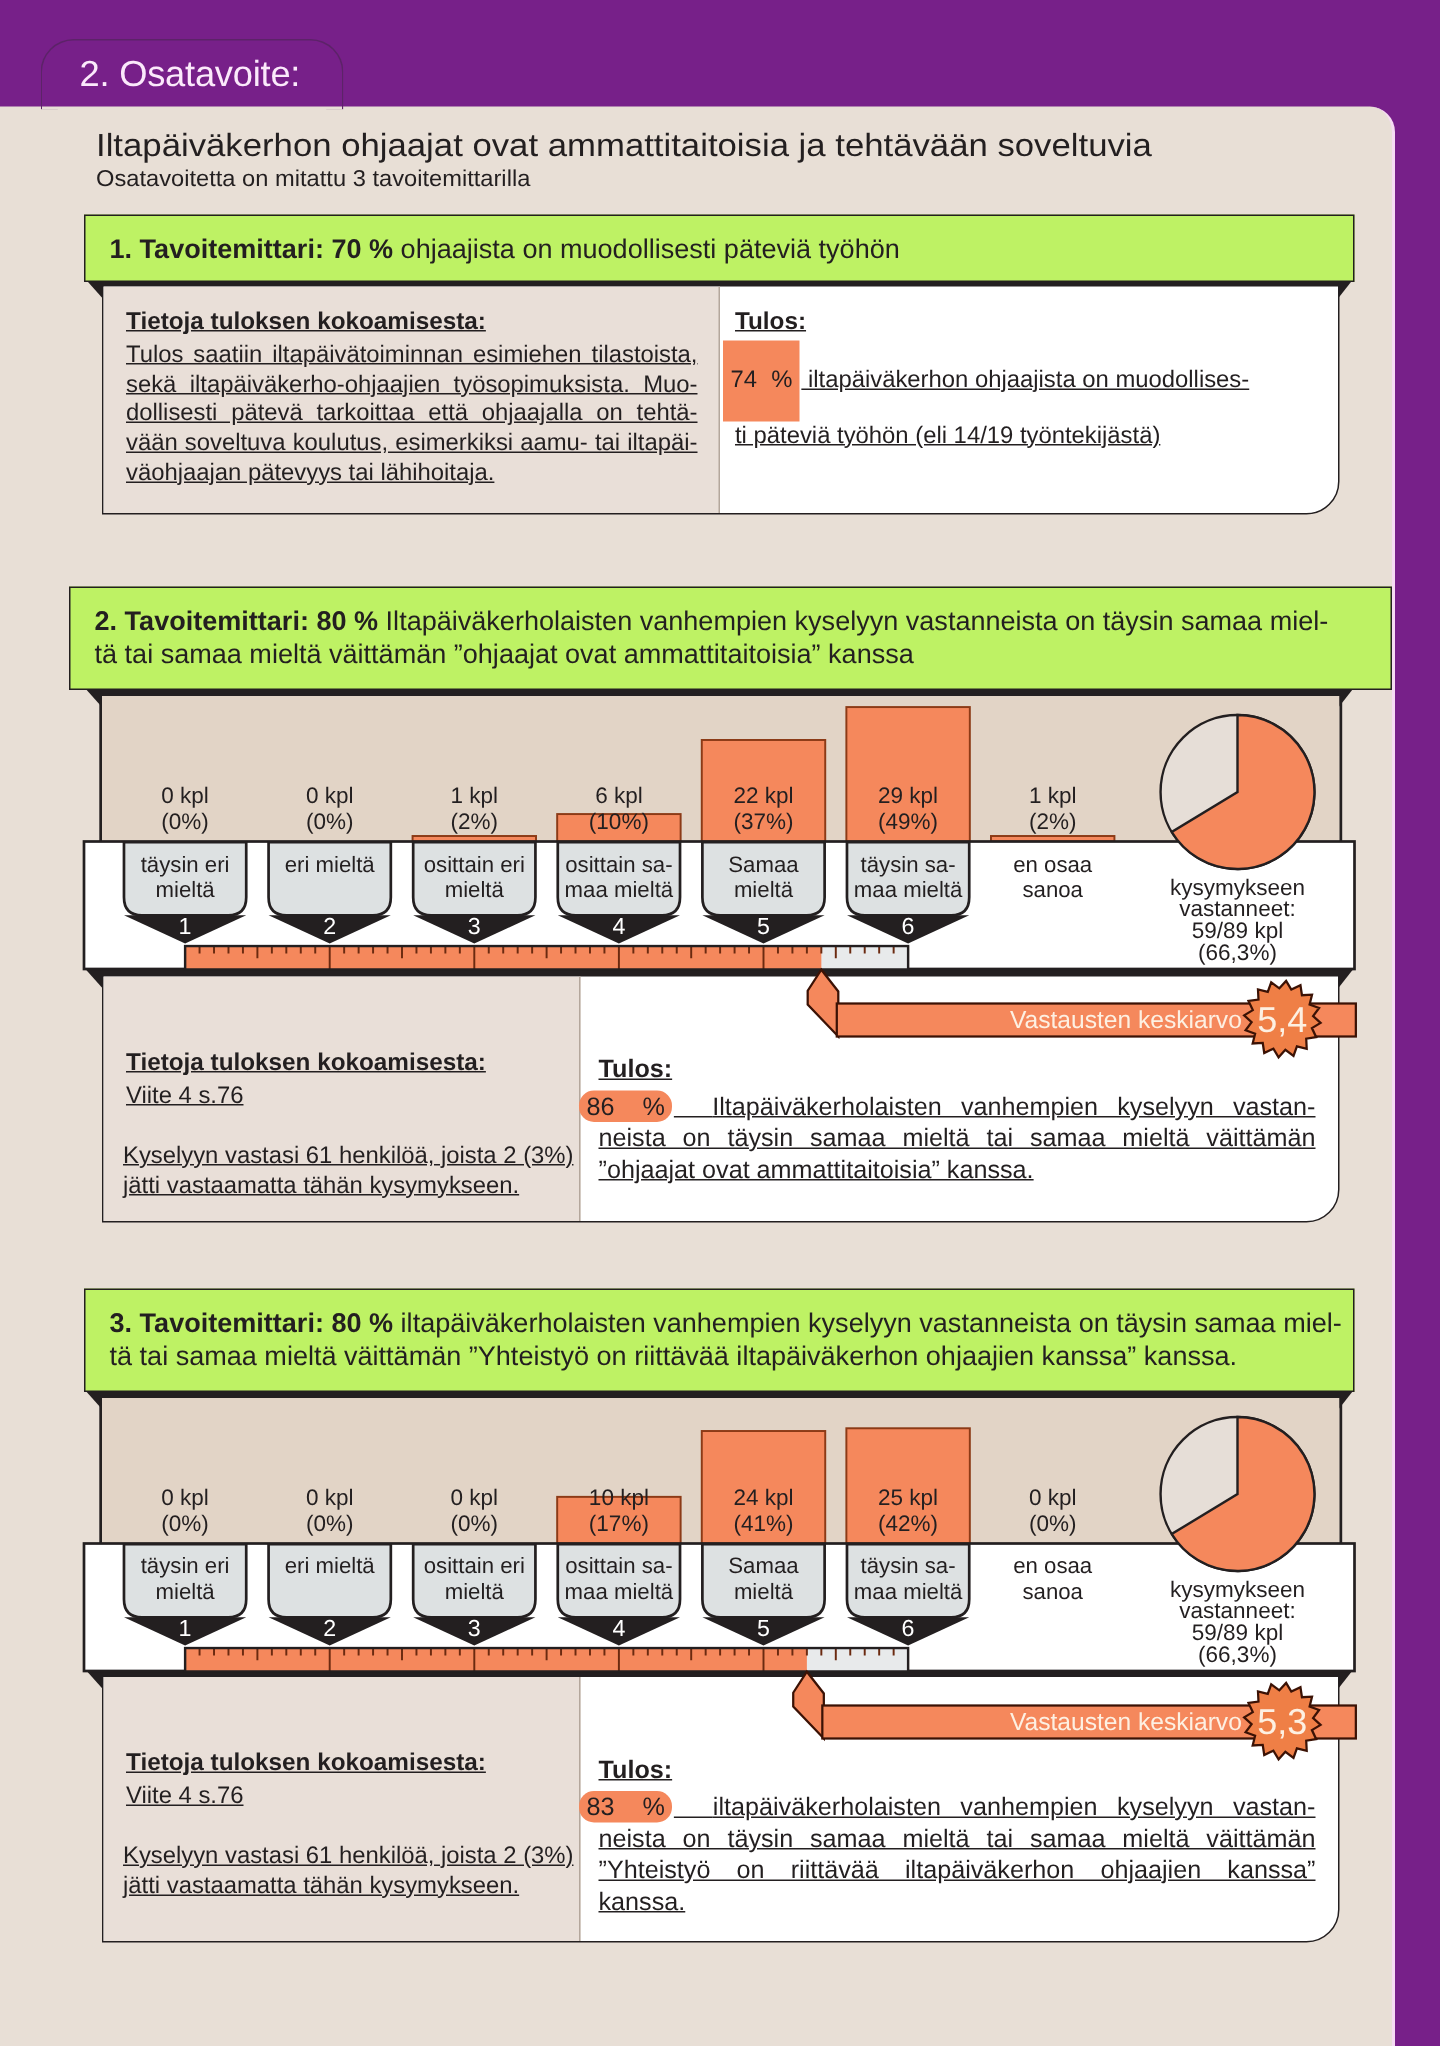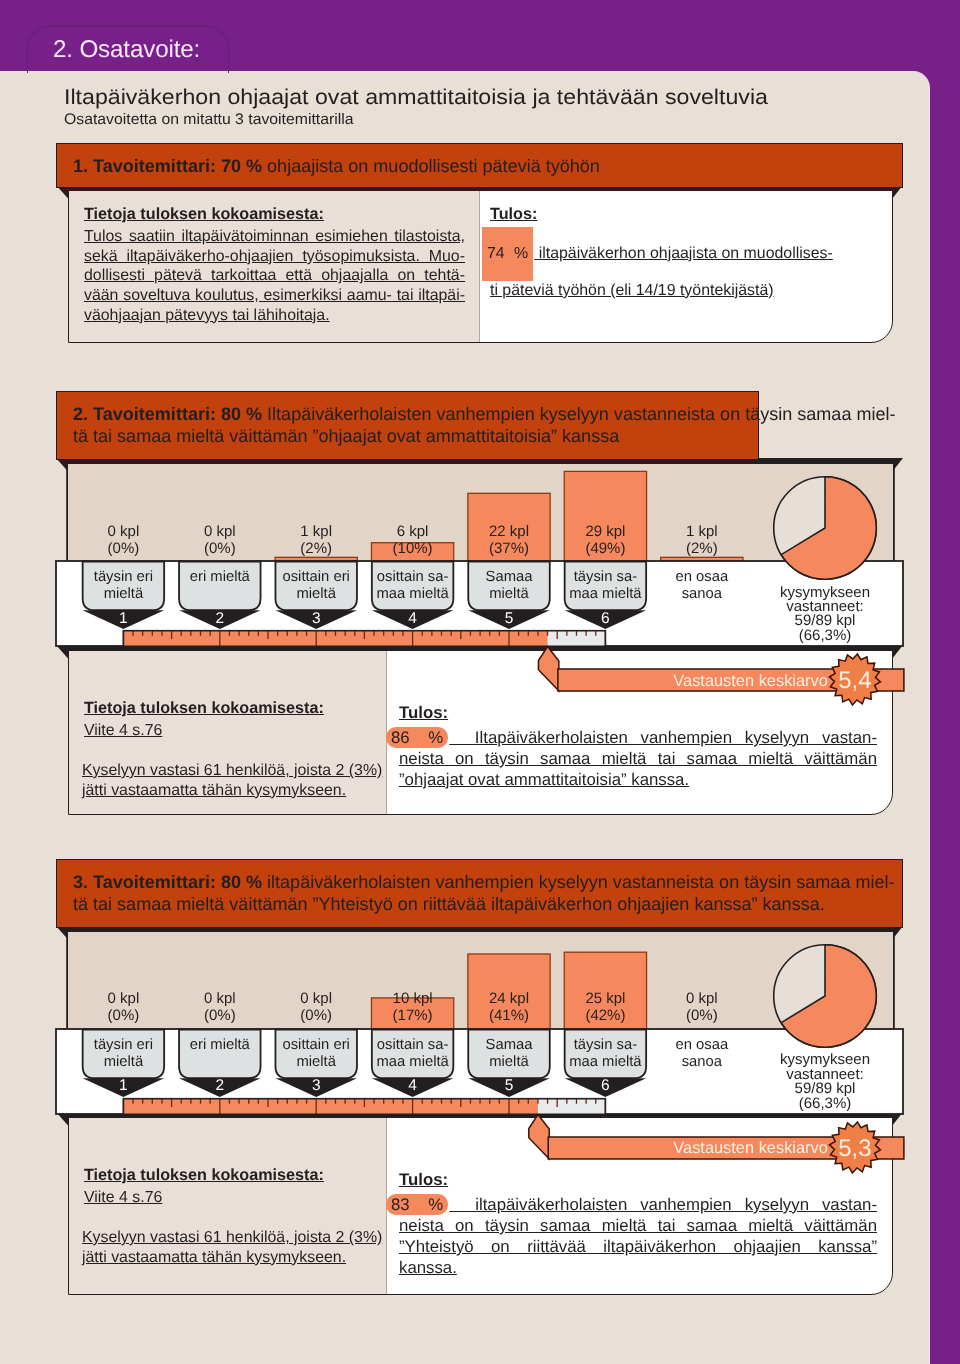--- a/index.html
+++ b/index.html
@@ -20,21 +20,21 @@
       transform:scaleX(1.087);transform-origin:left top;}
   .h2{position:absolute;left:64px;top:111px;font-size:15.3px;white-space:nowrap;
       transform:scaleX(1.032);transform-origin:left top;}
   b{font-weight:bold;}
   .hl{background:#f5885c;padding:0 3px;margin-right:1px;}
   .para.big .hl{margin-left:-13px;padding:0 5px;display:inline-block;word-spacing:14px;border-radius:10px;}
   .para.nj .hl{padding:17px 5px;display:inline-block;word-spacing:5px;}
   svg{display:block;position:absolute;left:0;top:0;}
 
   
-  .mhead{position:absolute;box-sizing:border-box;background:#c2410c;
+  .mhead{position:absolute;box-sizing:border-box;background:#bef264;
       border:1.8px solid #231f20;}
   .mhead .mt{position:absolute;left:16px;top:11px;
       font-size:18.05px;line-height:22.4px;white-space:nowrap;}
   .mhead .mt .ln{text-align:left;text-align-last:left;}
   
   .mbody{position:absolute;box-sizing:border-box;background:#fff;
       border:1.8px solid #231f20;border-bottom-right-radius:22px;overflow:hidden;}
   .mbody .side{position:absolute;left:0;top:0;bottom:0;background:#e9dfd8;
       border-right:1.1px solid #b4a79c;}
   .shadow{position:absolute;background:#231f20;}
@@ -74,21 +74,21 @@
       <div class="ln last">väohjaajan pätevyys tai lähihoitaja.</div>
     </div>
   <div class="para nj" style="left:490px;top:205px;width:380px;font-weight:bold;font-size:16.2px;line-height:18px;">Tulos:</div>
   <div class="para nj" style="left:482px;top:227px;width:410px;">
       <div class="ln"><span class="hl">74 %</span> <span>iltapäiväkerhon ohjaajista on muodollises-</span></div>
       <div class="ln" style="margin-left:8px;"><span>ti päteviä työhön (eli 14/19 työntekijästä)</span></div>
     </div>
 
   <div class="shadow" style="left:56px;top:458px;width:847px;height:14px;
        clip-path:polygon(0 0, 847px 0, 836px 14px, 12.5px 14px);"></div>
-  <div class="mhead" style="left:56px;top:391px;width:703px;height:69px;">
+  <div class="mhead" style="left:46px;top:391px;width:882px;height:69px;">
     <div class="mt">
         <div class="ln"><b>2. Tavoitemittari: 80 %</b><span> Iltapäiväkerholaisten vanhempien kyselyyn vastanneista on täysin samaa miel-</span></div>
         <div class="ln last"><span>tä tai samaa mieltä väittämän ”ohjaajat ovat ammattitaitoisia” kanssa</span></div>
       </div>
   </div>
   <div class="shadow" style="left:56px;top:645px;width:847px;height:14px;
        clip-path:polygon(0 0, 847px 0, 836px 14px, 12.5px 14px);"></div>
   <div class="mbody" style="left:68px;top:650px;width:825px;height:165px;">
     <div class="side" style="width:317px;"></div>
   </div>

